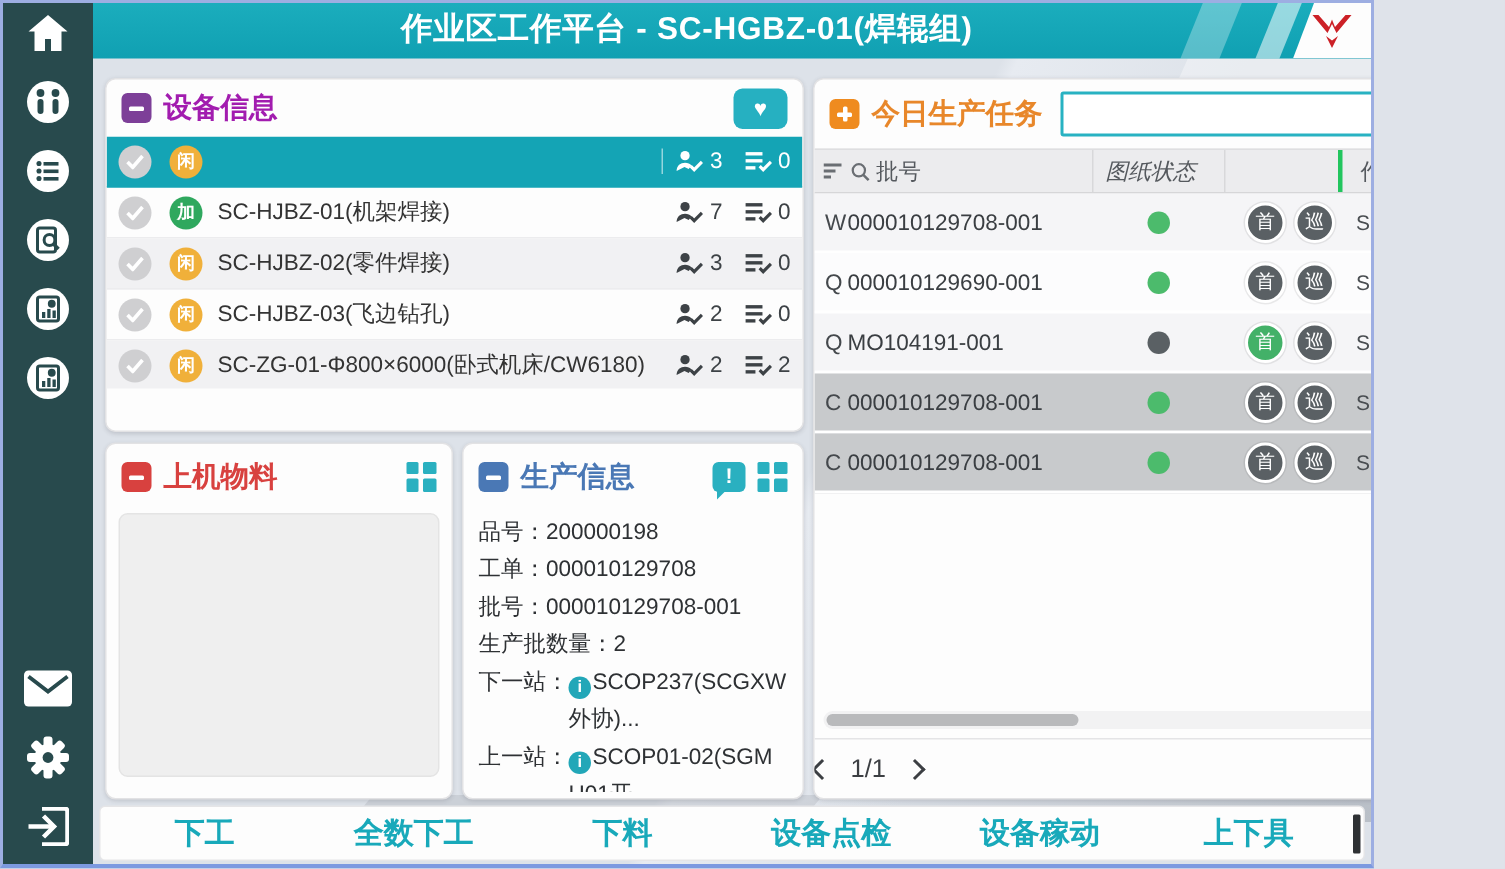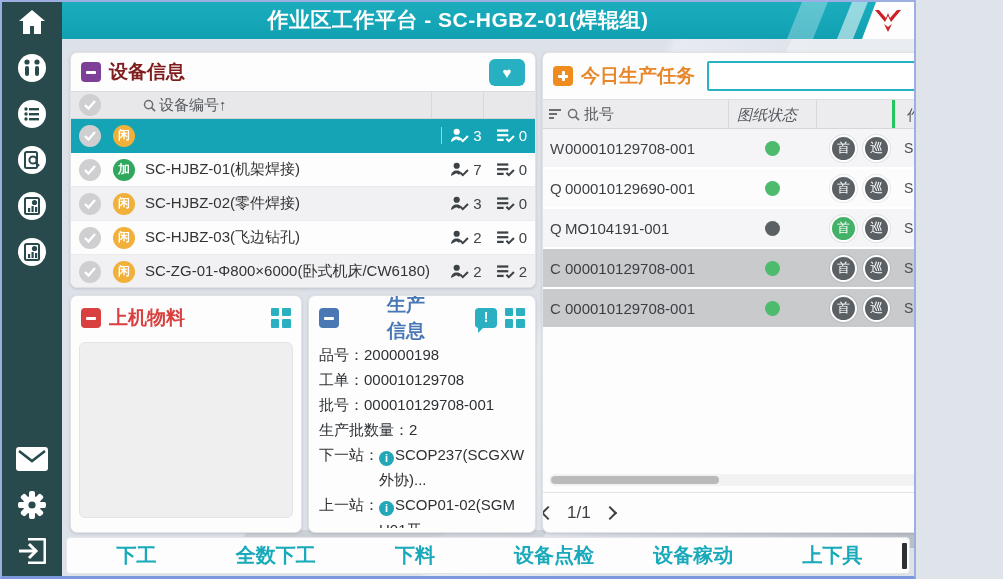--- a/index.html
+++ b/index.html
@@ -68,21 +68,21 @@
   .cnt { display:flex; align-items:center; gap:4px; color:#3d4246; font-size:15px; }
   .eq-row.selected .cnt { color:#fff; }
 
   
   #materials { left:8px; top:256px; width:232px; height:238px; }
   #materials .card-head { height:44px; }
   .materials-body { margin:2px 8px 8px 8px; height:176px; background:#efefef; border:1px solid #e4e4e4; border-radius:6px; }
 
   
   #production { left:246px; top:256px; width:228px; height:238px; }
-  #production .card-head { height:44px;gap:40px; }
+  #production .card-head { height:44px; }
   .prod-body { padding:2px 10px; font-size:15px; color:#2e3134; overflow:hidden; height:188px; }
   .prod-line { display:flex; line-height:25px; }
   .prod-line .plabel { flex:0 0 auto; }
   .prod-line .pval { flex:1; word-break:break-all; }
   .info-ic { display:inline-block; width:15px; height:15px; border-radius:50%; background:#22a7b8; color:#fff; font-size:11px; font-weight:bold; text-align:center; line-height:15px; vertical-align:-2px; margin-right:1px; font-style:normal; }
 
   
   #tasks { left:480px; top:13px; width:457px; height:481px; }
   #tasks .card-head { height:46px; }
   .search-box { margin-left:12px; flex:1; height:30px; border:2px solid #28b2c2; border-radius:2px; background:#fff; display:flex; align-items:center; }
@@ -218,42 +218,26 @@
   </header>
 
   <div class="main">
     <div class="streak st1"></div>
     <div class="streak st2"></div>
     <div class="streak st3"></div>
 
     <section class="card" id="equipment">
       <div class="card-head">
         <span class="minus-ic" style="background:#7d3f98"></span>
-        <span class="card-title" style="color:#7f1d1d" data-bind="equipment_panel.title">设备信息</span>
+        <span class="card-title" style="color:#a21caf" data-bind="equipment_panel.title">设备信息</span>
         <span class="head-actions">
           <button class="teal-btn">
               <span>♥</span>
             </button>
         </span>
-      </div>
-      <div class="eq-colhead">
-        <span class="chk">
-            <svg width="12" height="10" viewBox="0 0 12 10">
-              <polyline points="1,5 4.5,8.5 11,1" fill="none" stroke="#fff" stroke-width="2.4"></polyline>
-            </svg>
-          </span>
-        <span class="lbl">
-          <svg width="13" height="13" viewBox="0 0 14 14">
-              <circle cx="6" cy="6" r="4.4" fill="none" stroke="#6a6e73" stroke-width="1.6"></circle>
-              <line x1="9.2" y1="9.2" x2="13" y2="13" stroke="#6a6e73" stroke-width="1.8"></line>
-            </svg>
-          <span data-bind="equipment_panel.column_label">设备编号↑</span>
-        </span>
-        <span style="margin-left:auto" class="cell-r"></span>
-        <span class="cell-r"></span>
       </div>
       <div class="eq-rows">
         <div class="eq-row selected">
           <span class="chk">
               <svg width="12" height="10" viewBox="0 0 12 10">
                 <polyline points="1,5 4.5,8.5 11,1" fill="none" stroke="#fff" stroke-width="2.4"></polyline>
               </svg>
             </span>
           <span class="badge" data-bind="equipment_panel.rows.0.badge" data-bind-style="backgroundColor:equipment_panel.rows.0.badge_color" style="background-color: rgb(240, 176, 58);">闲</span>
           <span class="eq-counts">

